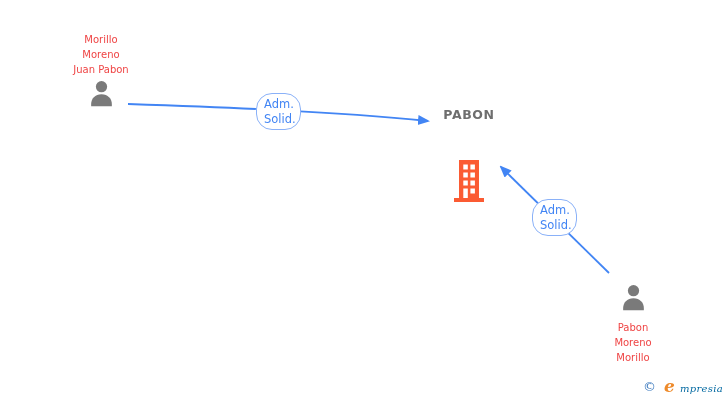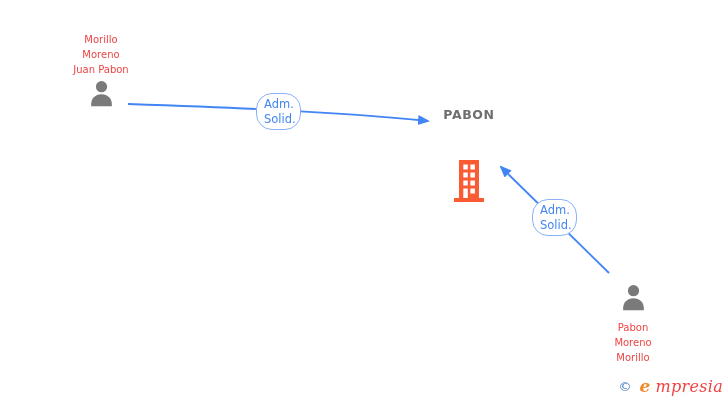--- a/index.html
+++ b/index.html
@@ -69,24 +69,24 @@
   }
   .logo-e {
     color: #ee8a2a;
     font-family: "DejaVu Serif", "Liberation Serif", serif;
     font-style: italic;
     font-weight: bold;
     font-size: 17px;
     margin-left: 3px;
   }
   .logo-rest {
-    color: #ef4444;
+    color: #0369a1;
     font-family: "DejaVu Serif", "Liberation Serif", serif;
     font-style: italic;
-    font-size: 16px;
+    font-size: 10px;
     letter-spacing: 0.3px;
   }
 </style>
 </head>
 <body>
 
 <div class="canvas">
 
   <svg class="edges-svg" width="728" height="400" viewBox="0 0 728 400">
     <defs>

